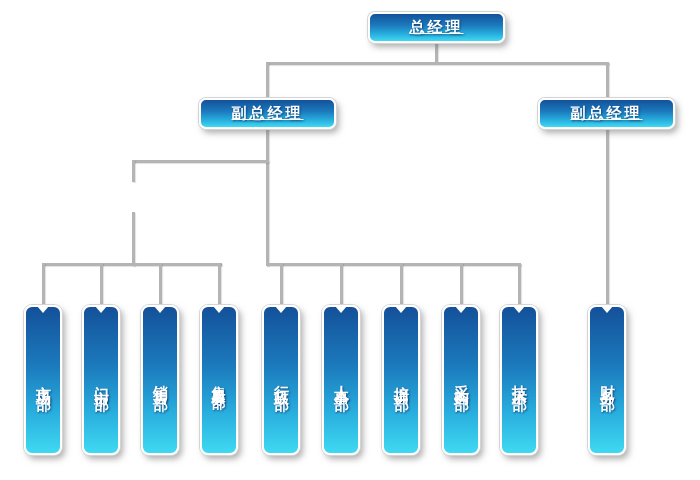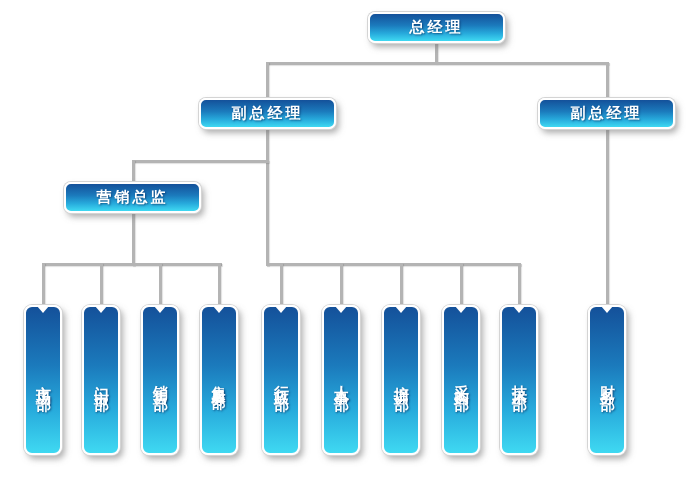--- a/index.html
+++ b/index.html
@@ -38,20 +38,21 @@
     justify-content: center;
     z-index: 2;
   }
   .mlabel {
     color: #ffffff;
     font-weight: bold;
     font-size: 15px;
     letter-spacing: 3px;
     text-shadow: 1px 1px 2px rgba(0,30,80,0.6);
     white-space: nowrap;
+    text-decoration: underline;
   }
   
   .dept {
     position: absolute;
     top: 305px;
     width: 38px;
     height: 150px;
     box-sizing: border-box;
     border-radius: 8px;
     border: 2px solid #ffffff;
@@ -116,23 +117,20 @@
 
   <div class="mbox" style="left:368px;top:12px;">
     <span class="mlabel">总经理</span>
   </div>
   <div class="mbox" style="left:199px;top:98px;">
     <span class="mlabel">副总经理</span>
   </div>
   <div class="mbox" style="left:538px;top:98px;">
     <span class="mlabel">副总经理</span>
   </div>
-  <div class="mbox" style="left:64px;top:182px;">
-    <span class="mlabel">营销总监</span>
-  </div>
 
   <div class="dept" style="left:24px;">
     <span class="vlabel">市场部</span>
   </div>
   <div class="dept" style="left:82px;">
     <span class="vlabel">门市部</span>
   </div>
   <div class="dept" style="left:141px;">
     <span class="vlabel">销售部</span>
   </div>

